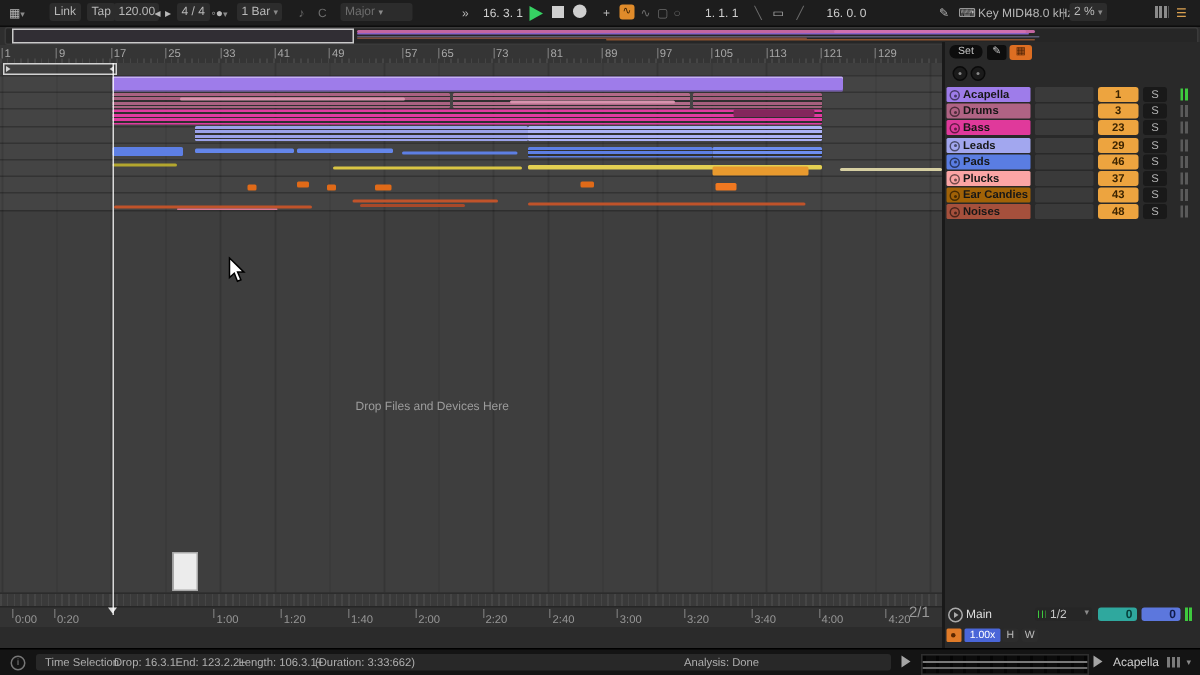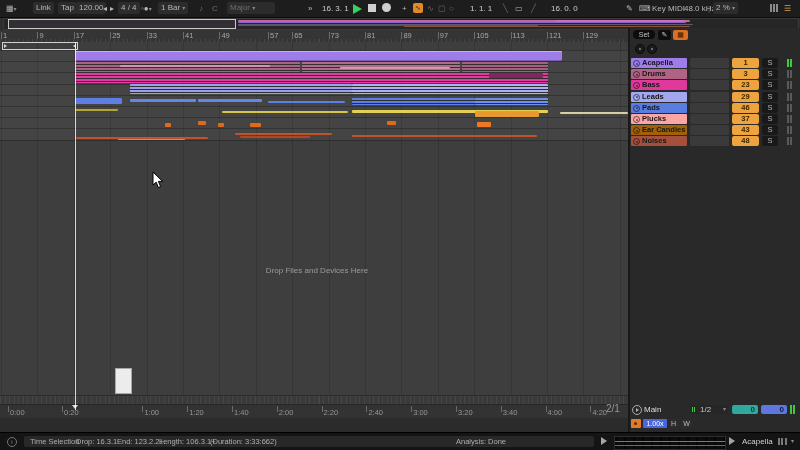--- a/index.html
+++ b/index.html
@@ -31,21 +31,21 @@
      background-image:repeating-linear-gradient(90deg,rgba(0,0,0,.14) 0 1px,transparent 1px 36.4px);background-position:1px 0;}
   #lanes-bg{position:absolute;left:0;top:8px;width:628px;height:90px;background:rgba(255,255,255,.035);}
   .sep{position:absolute;left:0;width:628px;height:1px;background:rgba(0,0,0,.25);}
   .clip{position:absolute;border-radius:1px;}
   .clip.striped{background:repeating-linear-gradient(180deg,var(--c) 0 2px,rgba(0,0,0,.30) 2px 3px)!important;}
   .clip.hl{box-shadow:inset 0 1px rgba(255,255,255,.4), inset 0 -1px rgba(0,0,0,.25);}
   #loop-brace{position:absolute;left:2px;top:0px;width:74px;height:6px;border:1px solid #d2d2d2;}
   #loop-brace:before{content:'';position:absolute;left:1px;top:1px;border-left:3px solid #d2d2d2;border-top:2px solid transparent;border-bottom:2px solid transparent;}
   #loop-brace:after{content:'';position:absolute;right:1px;top:1px;border-right:3px solid #d2d2d2;border-top:2px solid transparent;border-bottom:2px solid transparent;}
   #playhead{position:absolute;left:75px;top:0;width:1px;height:368px;background:rgba(255,255,255,.8);z-index:5;}
-  #drop-hint{position:absolute;left:237px;top:224px;width:160px;text-align:center;color:#9c9c9c;}
+  #drop-hint{position:absolute;left:237px;top:224px;width:160px;color:#9c9c9c;}
   #ghost-rect{position:absolute;left:115px;top:326px;width:15px;height:24px;background:#ececec;border:1px solid #a8a8a8;}
   
   #scroll-strip{position:absolute;left:0;top:395px;width:628px;height:9px;background:#3a3a3a;
      background-image:repeating-linear-gradient(90deg,rgba(255,255,255,.06) 0 1px,transparent 1px 4.55px);border-top:1px solid #2c2c2c;}
   #time-ruler{position:absolute;left:0;top:404px;width:628px;height:14px;background:#333;border-top:1px solid #262626;}
   .time-label{position:absolute;top:3px;color:#969696;font-size:7.5px;}
   .time-label:before{content:'';position:absolute;left:-2px;top:-2px;width:1px;height:6px;background:#6b6b6b;}
   #bottom-gap{position:absolute;left:0;top:418px;width:628px;height:14px;background:#2b2b2b;}
   #ins-mark{position:absolute;left:72px;top:405px;width:0;height:0;border-top:4px solid #e0e0e0;border-left:3px solid transparent;border-right:3px solid transparent;}
   
@@ -221,21 +221,21 @@
       </div>
     <div id="loop-brace"></div>
     <div id="playhead"></div>
     <div id="drop-hint">Drop Files and Devices Here</div>
     <div id="ghost-rect"></div>
   </div>
 
   <div id="scroll-strip"></div>
   <div id="time-ruler">
       <div class="time-label" style="left: 10px;">0:00</div>
-      <div class="time-label" style="left: 64px;">0:20</div>
+      <div class="time-label" style="left: 38px;">0:20</div>
       <div class="time-label" style="left: 83px; margin-top: 12px;">0:40</div>
       <div class="time-label" style="left: 144.4px;">1:00</div>
       <div class="time-label" style="left: 189.2px;">1:20</div>
       <div class="time-label" style="left: 234px;">1:40</div>
       <div class="time-label" style="left: 278.8px;">2:00</div>
       <div class="time-label" style="left: 323.6px;">2:20</div>
       <div class="time-label" style="left: 368.4px;">2:40</div>
       <div class="time-label" style="left: 413.2px;">3:00</div>
       <div class="time-label" style="left: 458px;">3:20</div>
       <div class="time-label" style="left: 502.8px;">3:40</div>

